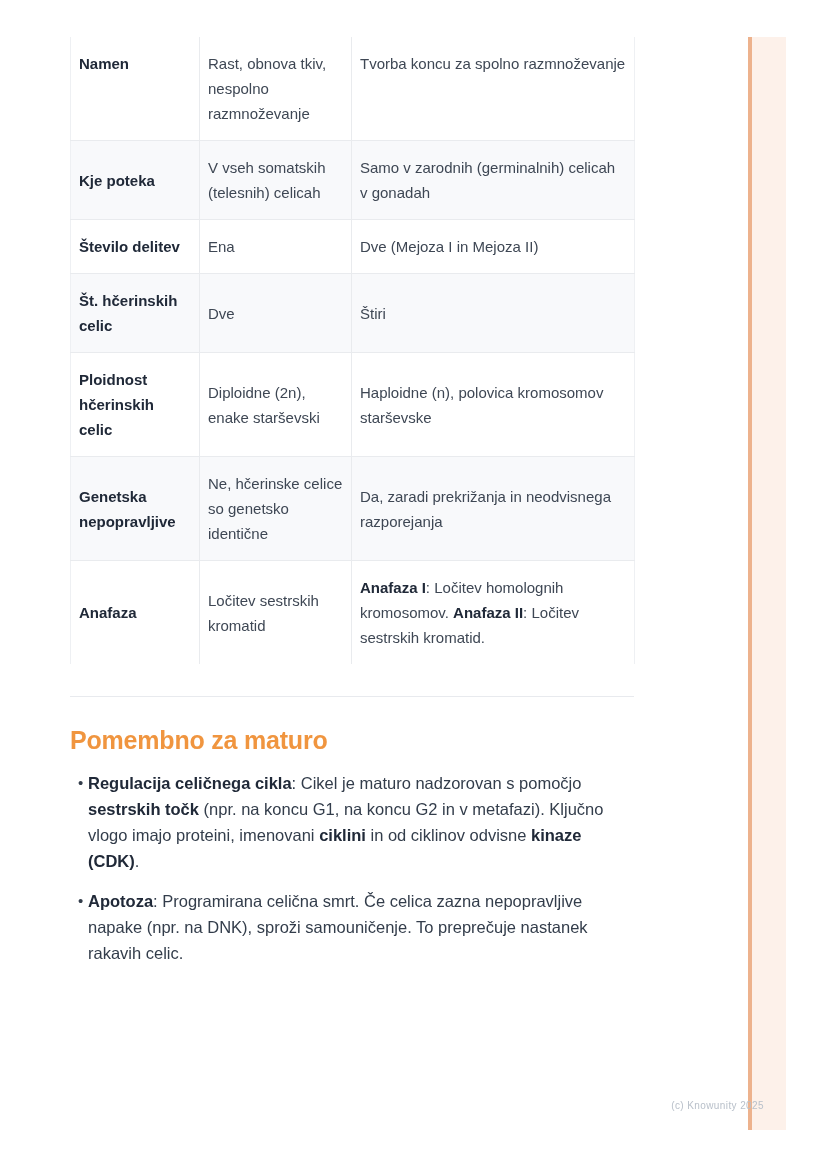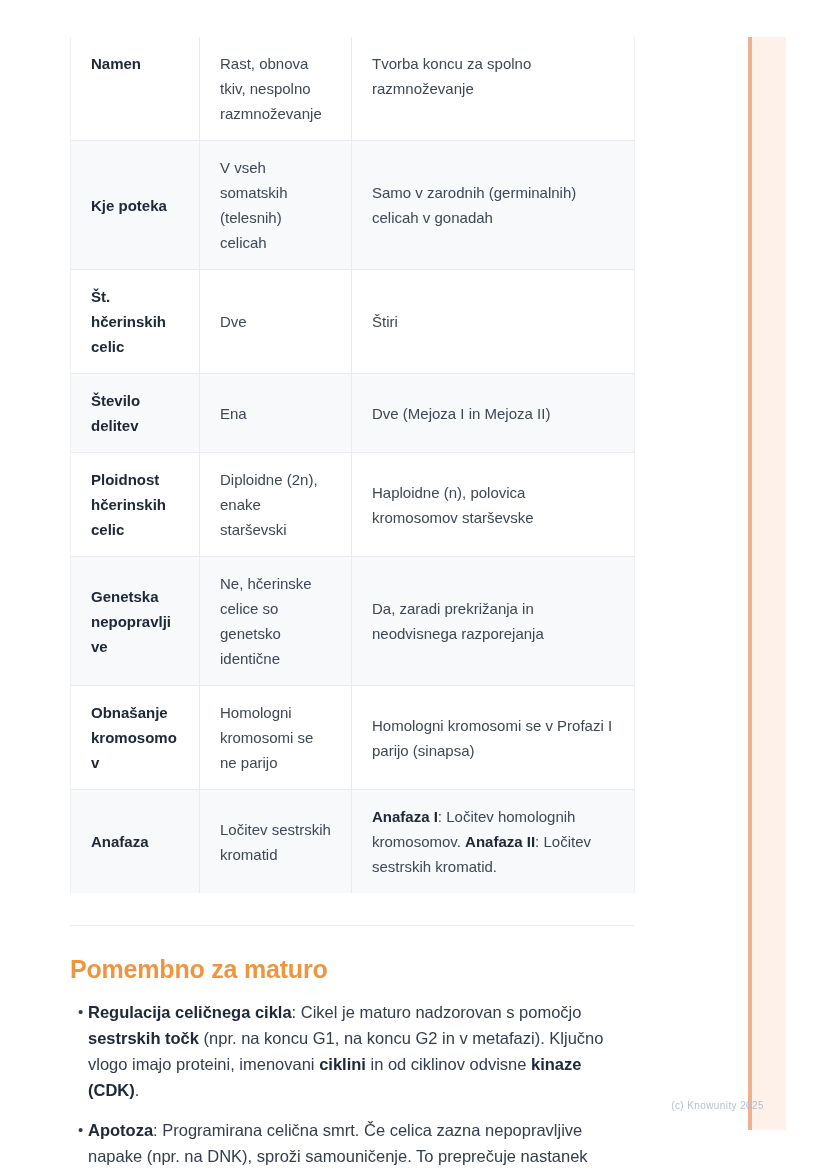--- a/index.html
+++ b/index.html
@@ -42,21 +42,21 @@
     border-collapse: collapse;
     table-layout: fixed;
     border-left: 1px solid var(--border-soft);
     border-right: 1px solid var(--border-soft);
     font-size: 15px;
   }
   table.comparison col.c1 { width: 129px; }
   table.comparison col.c2 { width: 152px; }
   table.comparison col.c3 { width: 283px; }
   table.comparison td {
-    padding: 14px 20px;
+    padding: 14px 8px;
     line-height: 25px;
     vertical-align: middle;
     color: var(--text-body);
     word-wrap: break-word;
     margin-left: 48px;
   }
   table.comparison tr + tr td { border-top: 1px solid var(--border); }
   table.comparison td + td { border-left: 1px solid var(--border); }
   table.comparison tr:nth-child(even) { background: var(--row-alt); }
   table.comparison tr:first-child td { vertical-align: top; }
@@ -126,43 +126,38 @@
           <td class="label">Namen</td>
           <td><span>Rast, obnova tkiv, nespolno razmnoževanje</span></td>
           <td><span>Tvorba koncu za spolno razmnoževanje</span></td>
         </tr>
         <tr>
           <td class="label">Kje poteka</td>
           <td><span>V vseh somatskih (telesnih) celicah</span></td>
           <td><span>Samo v zarodnih (germinalnih) celicah v gonadah</span></td>
         </tr>
         <tr>
+          <td class="label">Število delitev</td>
+          <td><span>Ena</span></td>
+          <td><span>Dve (Mejoza I in Mejoza II)</span></td>
+        </tr>
+        <tr>
           <td class="label">Št. hčerinskih celic</td>
           <td><span>Dve</span></td>
           <td><span>Štiri</span></td>
-        </tr>
-        <tr>
-          <td class="label">Število delitev</td>
-          <td><span>Ena</span></td>
-          <td><span>Dve (Mejoza I in Mejoza II)</span></td>
         </tr>
         <tr>
           <td class="label">Ploidnost hčerinskih celic</td>
           <td><span>Diploidne (2n), enake starševski</span></td>
           <td><span>Haploidne (n), polovica kromosomov starševske</span></td>
         </tr>
         <tr>
           <td class="label">Genetska nepopravljive</td>
           <td><span>Ne, hčerinske celice so genetsko identične</span></td>
           <td><span>Da, zaradi prekrižanja in neodvisnega razporejanja</span></td>
-        </tr>
-        <tr>
-          <td class="label">Obnašanje kromosomov</td>
-          <td><span>Homologni kromosomi se ne parijo</span></td>
-          <td><span>Homologni kromosomi se v Profazi I parijo (sinapsa)</span></td>
         </tr>
         <tr>
           <td class="label">Anafaza</td>
           <td><span>Ločitev sestrskih kromatid</span></td>
           <td><span class="b">Anafaza I</span><span>: Ločitev homolognih kromosomov. </span><span class="b">Anafaza II</span><span>: Ločitev sestrskih kromatid.</span></td>
         </tr>
       </tbody>
   </table>
 
   <hr class="divider">

